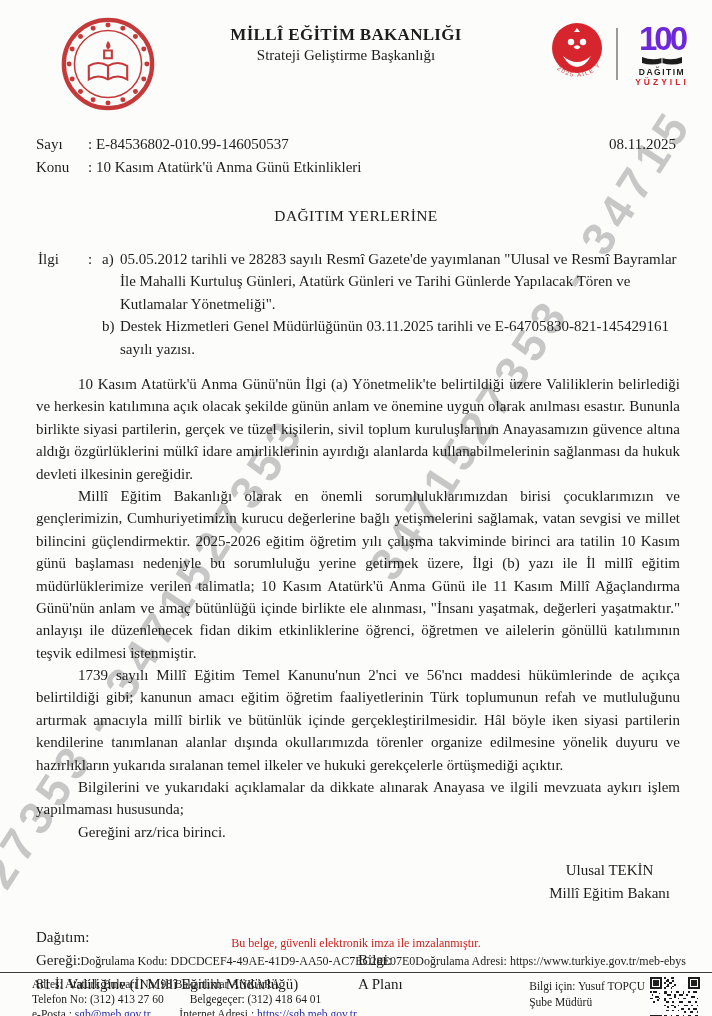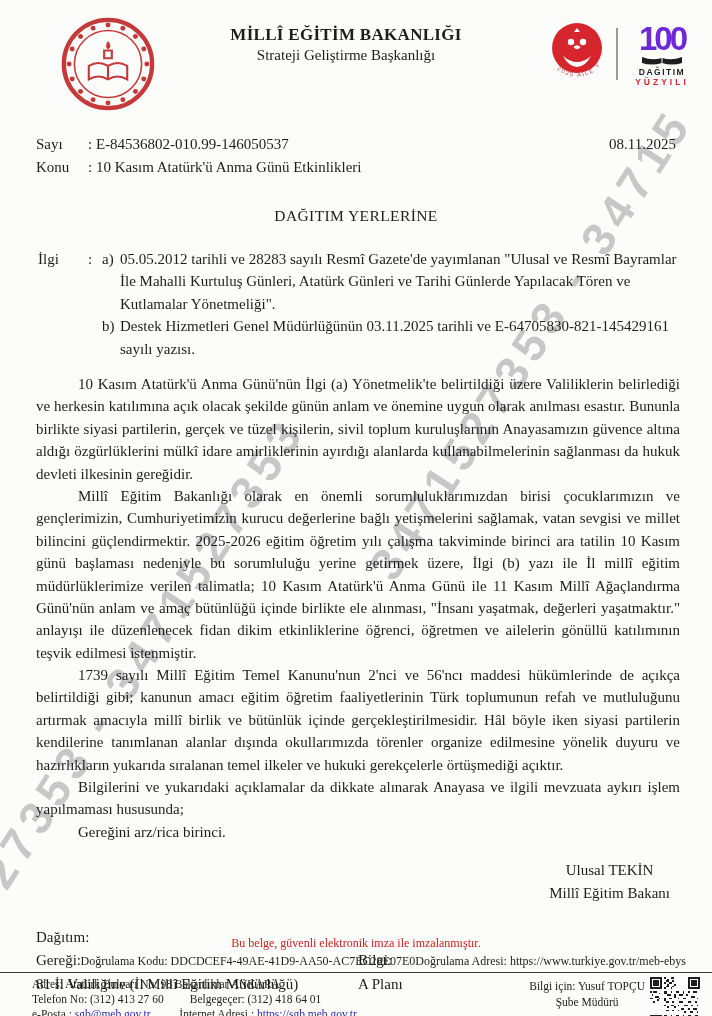--- a/index.html
+++ b/index.html
@@ -57,21 +57,21 @@
   .dist-cols{display:grid;grid-template-columns:322px 1fr;}
   
   .footer{position:absolute;left:0;right:0;top:936px;z-index:2;
     font-size:11.5px;line-height:1.3;}
   .esign{text-align:center;color:#c9201d;font-size:12px;}
   .verify-row{display:flex;justify-content:flex-end;padding:2px 26px 3px 30px;
     border-bottom:1.6px solid #3a3a3a;font-size:12px;}
   .footer-bottom{display:flex;justify-content:space-between;padding:4px 12px 0 32px;}
   .addr-block span.gap{display:inline-block;width:26px;}
   .contact-block{display:flex;align-items:flex-start;gap:5px;}
-  .contact-text{text-align:center;line-height:1.35;padding-top:2px;}
+  .contact-text{text-align:left;line-height:1.35;padding-top:2px;}
   a.doclink{color:#2b2ba8;text-decoration:underline;}
   .qr{flex:none;}
 </style>
 </head>
 <body>
 
 <div class="page">
 
   <div class="wm wm-lower">3471527353 - 3471527353</div>
   <div class="wm wm-upper">3471527353 - 34715</div>

